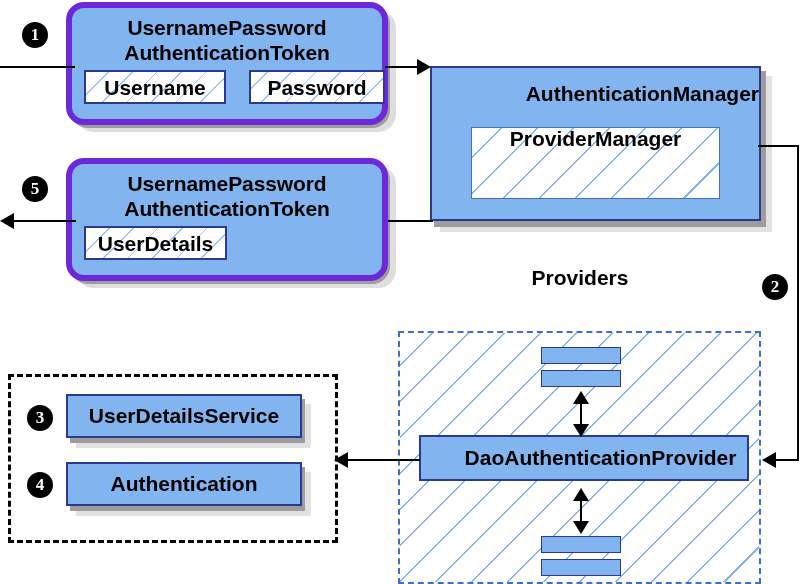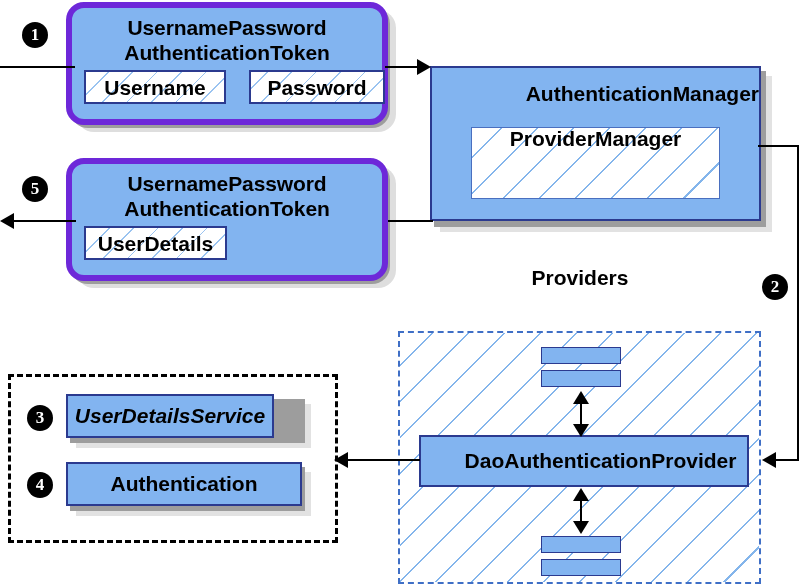--- a/index.html
+++ b/index.html
@@ -301,34 +301,34 @@
 
   <div class="minibar" style="left:541px;top:347px;width:80px;height:17px;"></div>
   <div class="minibar" style="left:541px;top:370px;width:80px;height:17px;"></div>
 
   <div class="vline" style="left:580px;top:396px;height:36px;"></div>
   <div class="arrow-u" style="left:573px;top:391px;"></div>
   <div class="arrow-d" style="left:573px;top:424px;"></div>
 
   <div class="flat-shadow2" style="left:409px;top:446px;width:331px;height:46px;"></div>
   <div class="flat-shadow1" style="left:404px;top:441px;width:331px;height:46px;"></div>
-  <div class="flat" style="left:419px;top:435px;width:330px;height:52px;padding-left:33px;">DaoAuthenticationProvider</div>
+  <div class="flat" style="left:419px;top:435px;width:330px;height:46px;padding-left:33px;">DaoAuthenticationProvider</div>
 
   <div class="vline" style="left:580px;top:493px;height:36px;"></div>
   <div class="arrow-u" style="left:573px;top:488px;"></div>
   <div class="arrow-d" style="left:573px;top:521px;"></div>
 
   <div class="minibar" style="left:541px;top:536px;width:80px;height:17px;"></div>
   <div class="minibar" style="left:541px;top:559px;width:80px;height:17px;"></div>
 
   <div class="dashed-black" style="left:8px;top:374px;width:330px;height:169px;"></div>
 
   <div class="bullet" style="left:27px;top:405px;">3</div>
   <div class="flat-shadow2" style="left:76px;top:404px;width:235px;height:44px;"></div>
   <div class="flat-shadow1" style="left:70px;top:399px;width:235px;height:44px;"></div>
-  <div class="flat" style="left:66px;top:394px;width:208px;height:44px;font-style:italic;">UserDetailsService</div>
+  <div class="flat" style="left:66px;top:394px;width:236px;height:44px;">UserDetailsService</div>
 
   <div class="bullet" style="left:27px;top:472px;">4</div>
   <div class="flat-shadow2" style="left:76px;top:472px;width:235px;height:44px;"></div>
   <div class="flat-shadow1" style="left:70px;top:467px;width:235px;height:44px;"></div>
   <div class="flat" style="left:66px;top:462px;width:236px;height:44px;">Authentication</div>
 
 </div>
 
 </body></html>

